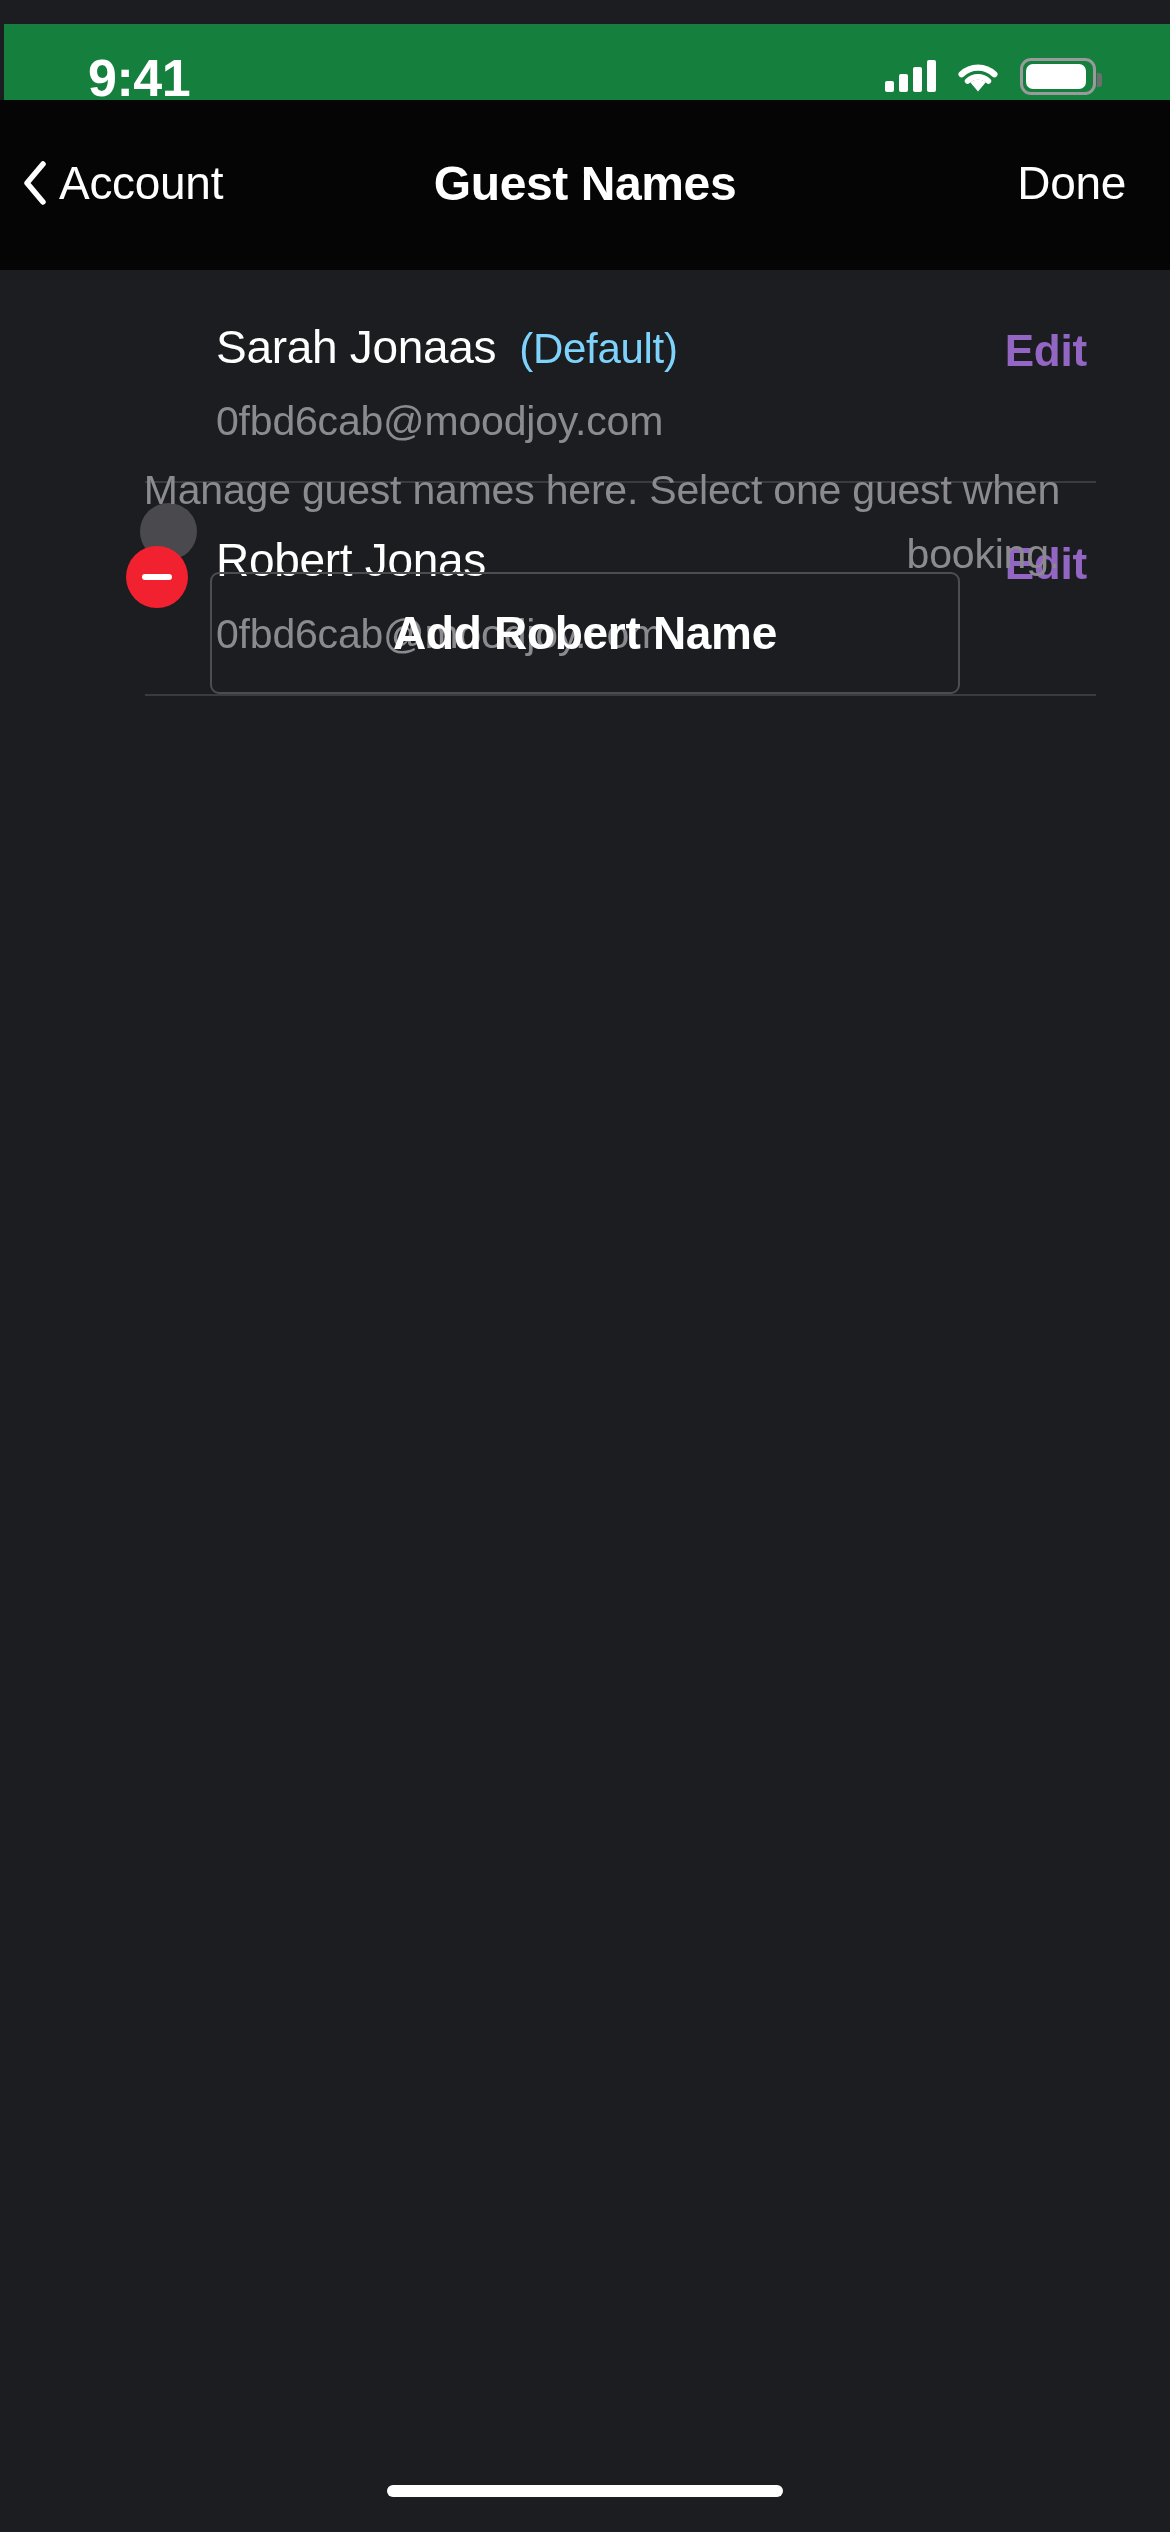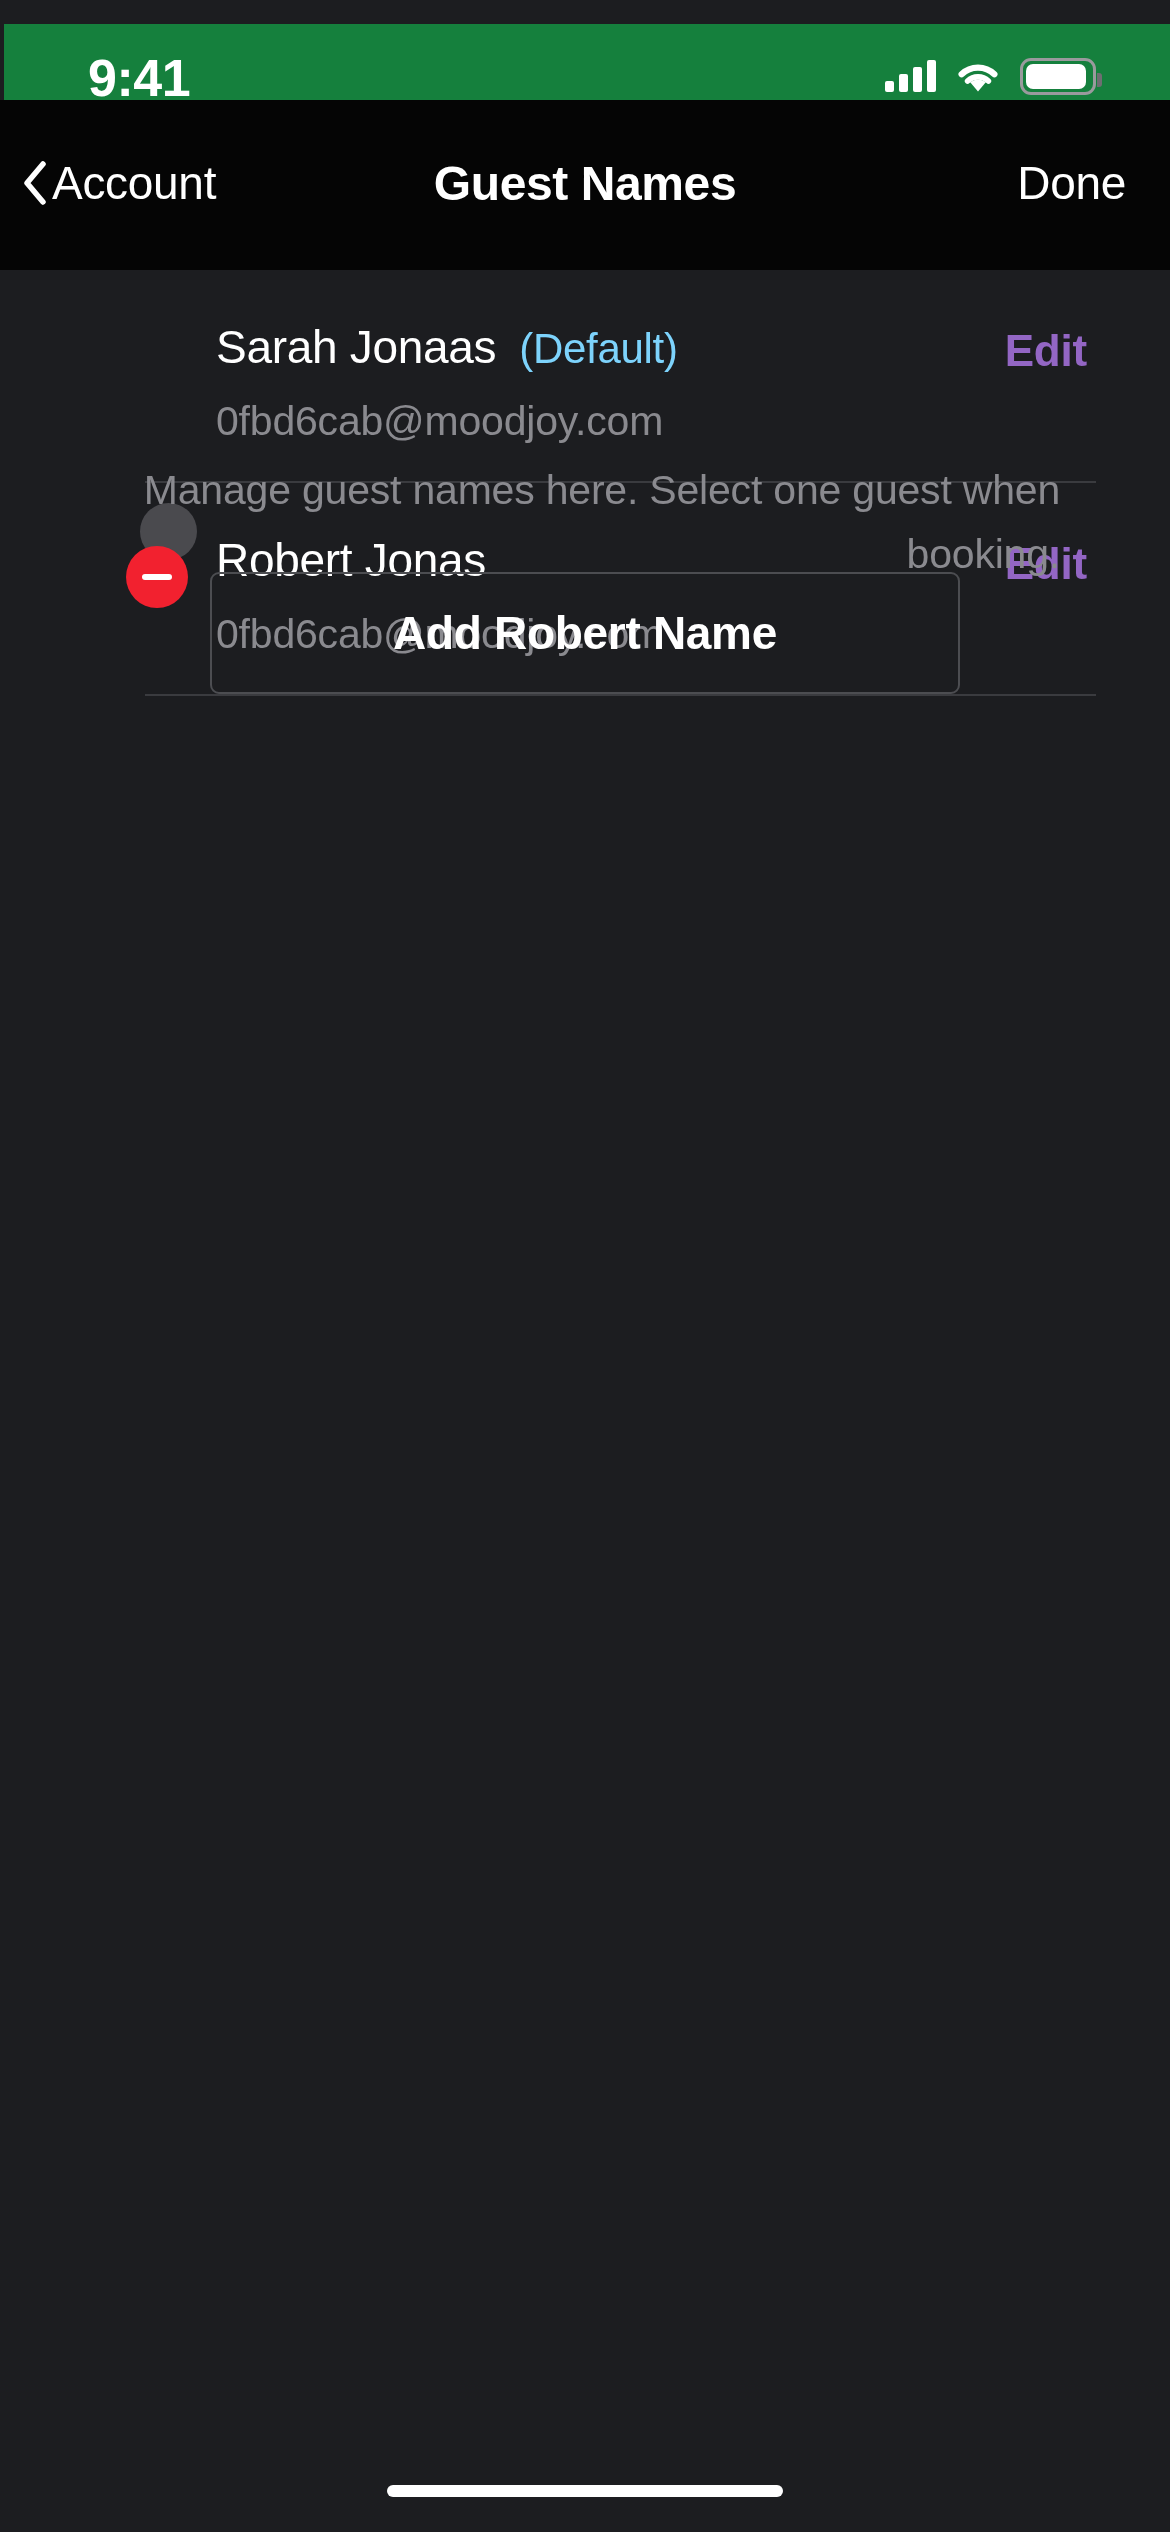--- a/index.html
+++ b/index.html
@@ -58,21 +58,21 @@
 
   
   .navbar {
     position:absolute; top:100px; left:0;
     width:1170px; height:170px;
     background:#050505;
   }
   .nav-back {
     position:absolute; left:22px; top:48px;
     height:70px;
-    display:flex; align-items:center; gap:4px;
+    display:flex; align-items:center; gap:11px;
     cursor:pointer;
   }
   .chev {
     width:26px; height:44px; display:block;
   }
   .nav-back-label{
     font-size:46px; color:#ffffff; font-weight:400;
     letter-spacing:-0.3px;
     white-space:nowrap;
   }

